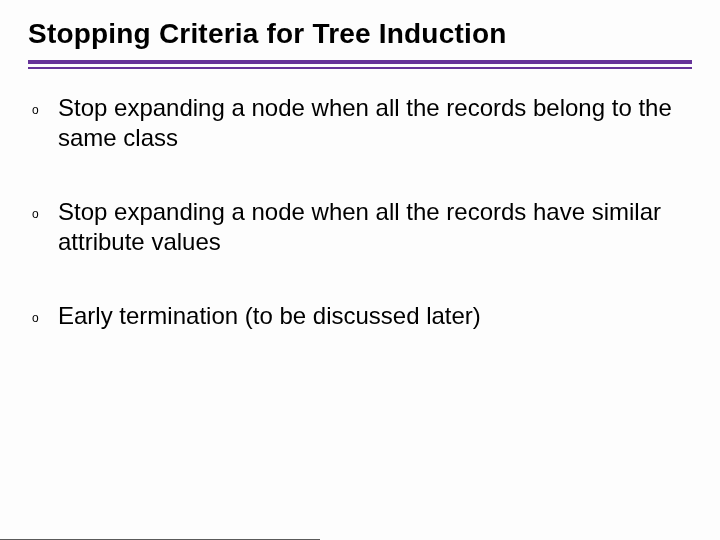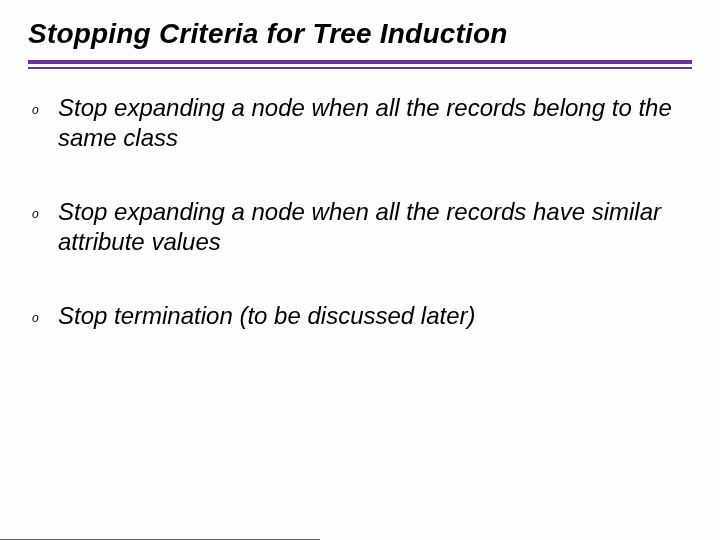--- a/index.html
+++ b/index.html
@@ -11,21 +11,20 @@
     font-family: Verdana, Arial, sans-serif;
     color: #000;
     overflow: hidden;
   }
   .slide {
     box-sizing: border-box;
     width: 720px;
     height: 540px;
     padding: 18px 28px 0 28px;
     position: relative;
-    font-style: italic;
   }
   .title {
     font-weight: 700;
     font-size: 28px;
     letter-spacing: 0.2px;
     margin-bottom: 10px;
   }
   .rule-group {
     margin-bottom: 18px;
   }
@@ -86,18 +85,18 @@
     <li>
       <span class="bullet-marker">o</span>
       <span class="bullet-text">Stop expanding a node when all the records belong to the same class</span>
     </li>
     <li>
       <span class="bullet-marker">o</span>
       <span class="bullet-text">Stop expanding a node when all the records have similar attribute values</span>
     </li>
     <li>
       <span class="bullet-marker">o</span>
-      <span class="bullet-text">Stop termination (to be discussed later)</span>
+      <span class="bullet-text">Early termination (to be discussed later)</span>
     </li>
   </ul>
 
   <div class="bottom-line"></div>
 </div>
 
 </body></html>

